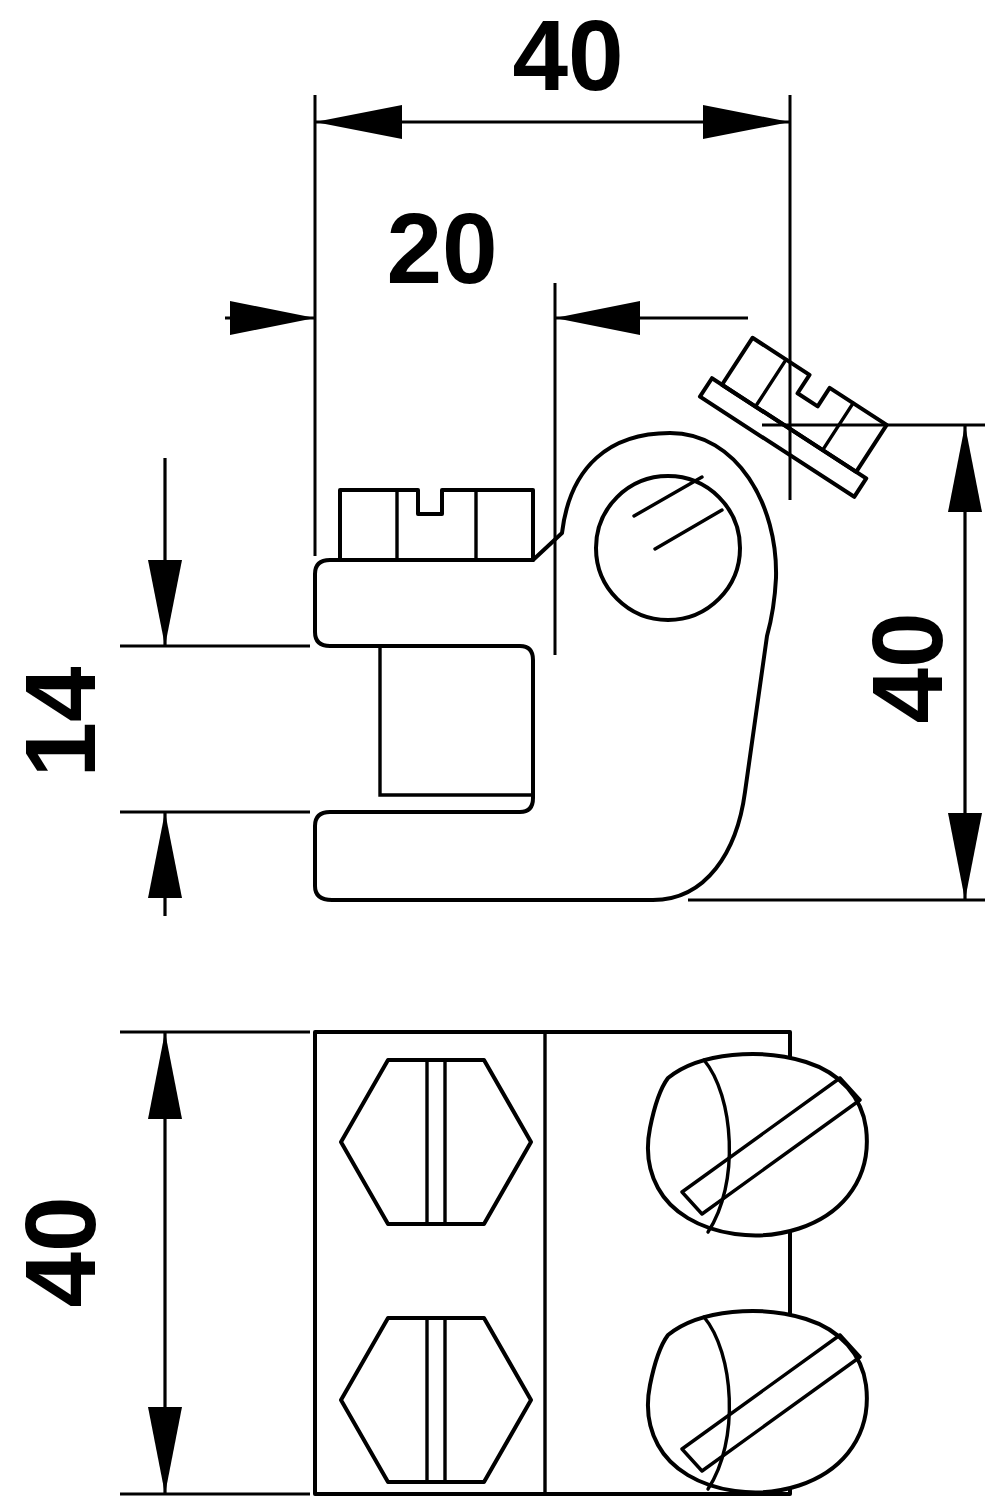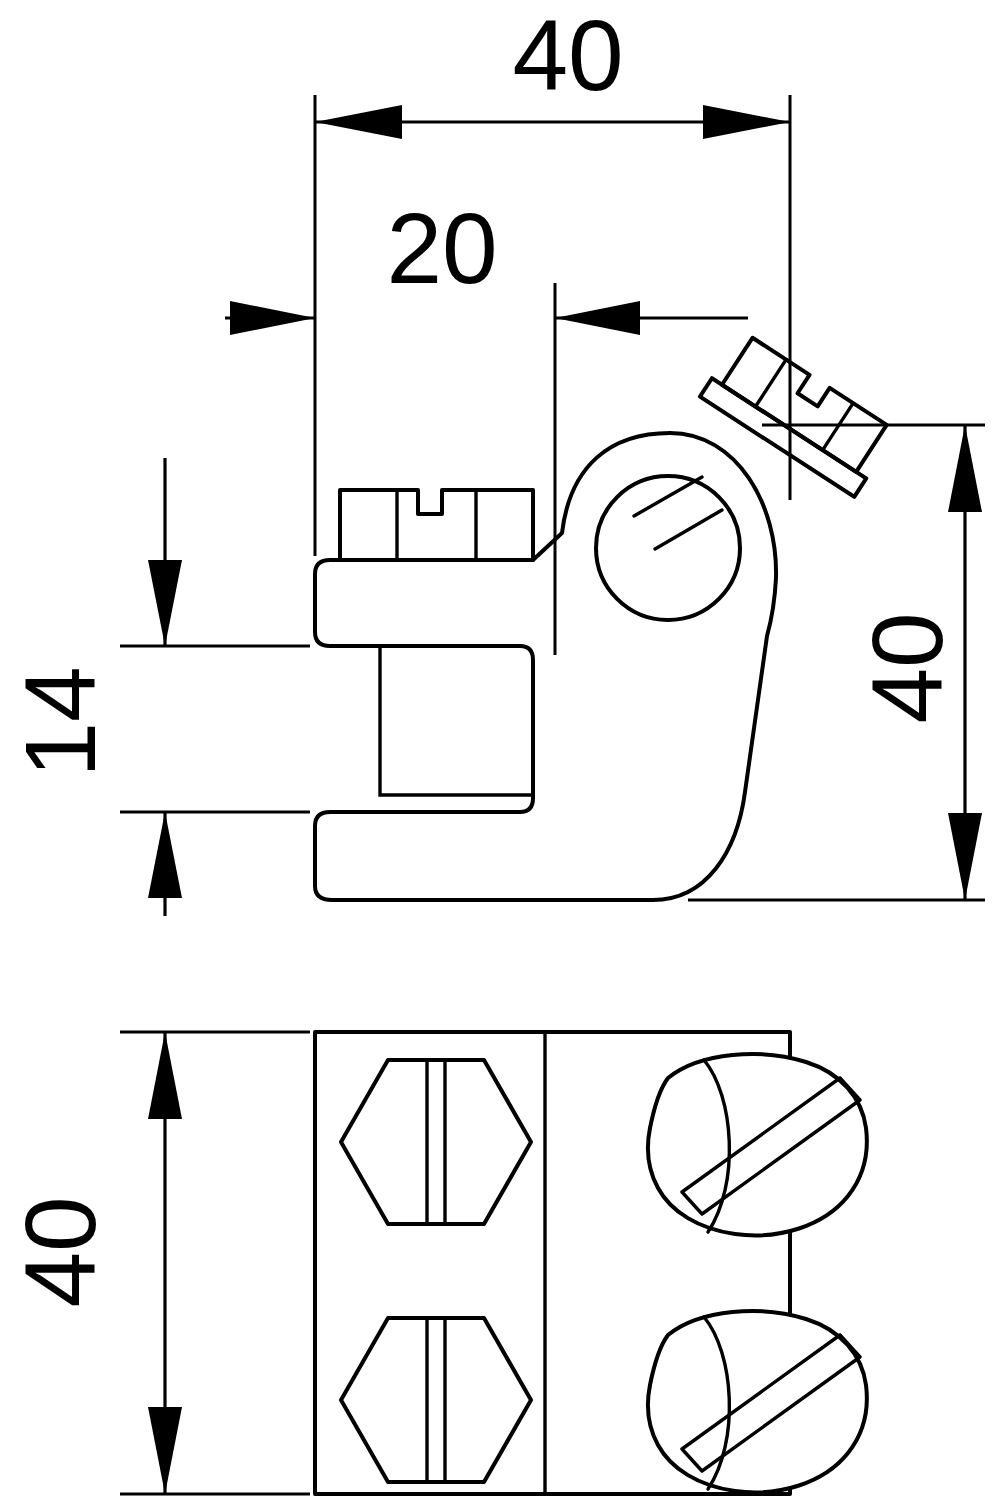--- a/index.html
+++ b/index.html
@@ -2,20 +2,21 @@
 <html><head>
 <meta charset="utf-8">
 <style>
   html,body{margin:0;padding:0;background:#fff;}
   .canvas{
     position:relative;
     width:1007px;height:1500px;
     background:#fff;
     overflow:hidden;
     font-family:"Liberation Sans",sans-serif;
+    font-weight:bold;
   }
   svg{position:absolute;left:0;top:0;}
   .outline{fill:none;stroke:#000;stroke-width:4;stroke-linejoin:round;stroke-linecap:round;}
   .fillwhite{fill:#fff;stroke:#000;stroke-width:4;stroke-linejoin:round;}
   .detail{fill:none;stroke:#000;stroke-width:3.4;stroke-linecap:round;}
   .dimline{fill:none;stroke:#000;stroke-width:3.2;stroke-linecap:butt;}
   .extline{fill:none;stroke:#000;stroke-width:3.0;stroke-linecap:butt;}
   .arrow{fill:#000;stroke:none;}
   .dimtext{
     font-family:"Liberation Sans",sans-serif;

